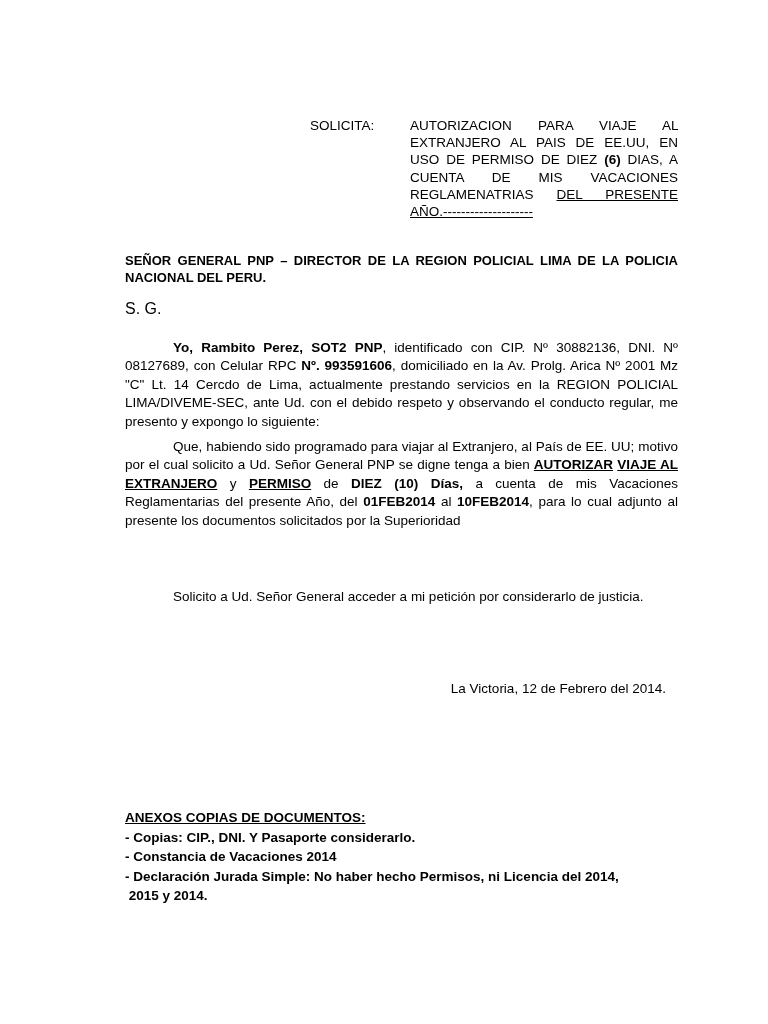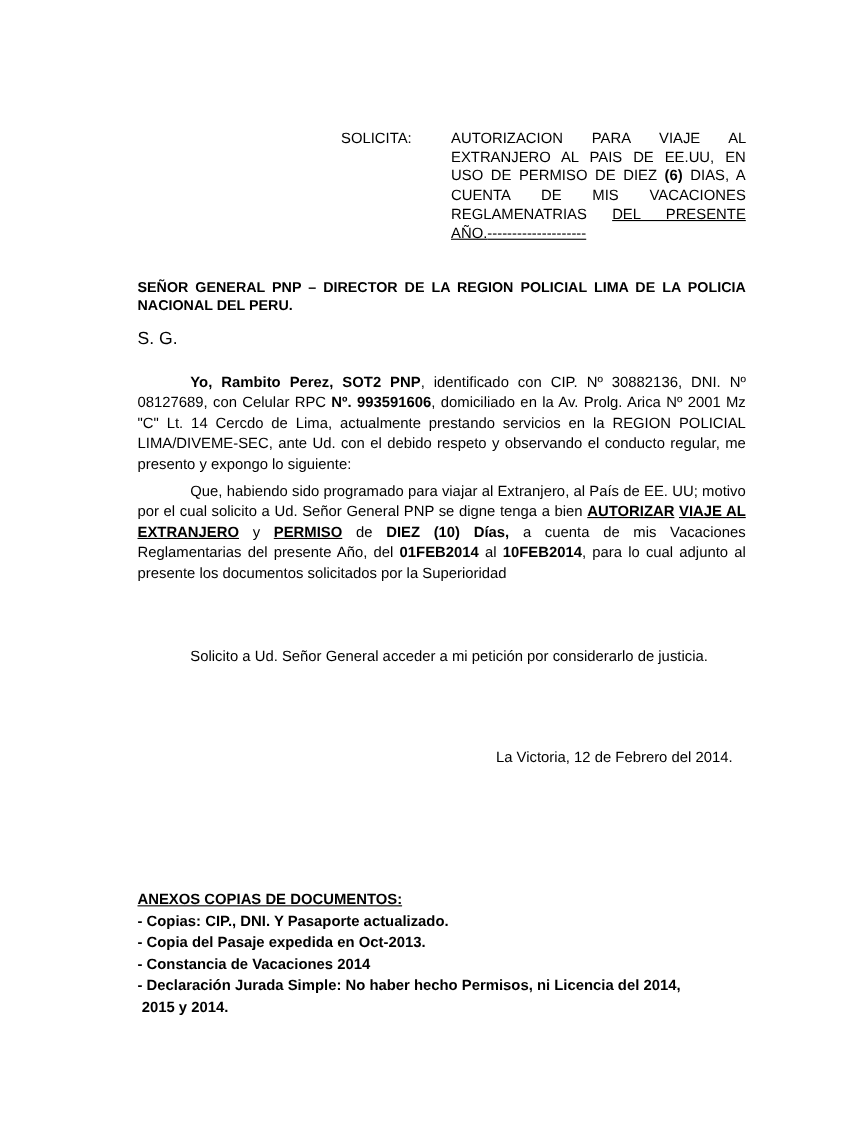--- a/index.html
+++ b/index.html
@@ -174,20 +174,19 @@
   <div class="para p2"><span>Que, habiendo sido programado para viajar al Extranjero, al País de EE. UU; motivo por el cual solicito a Ud. Señor General PNP se digne tenga a bien </span><b class="u">AUTORIZAR</b><span> </span><b class="u">VIAJE AL EXTRANJERO</b><span> y </span><b class="u">PERMISO</b><span> de </span><b>DIEZ (10) Días,</b><span> a cuenta de mis Vacaciones Reglamentarias del presente Año, del </span><b>01FEB2014</b><span> al </span><b>10FEB2014</b><span>, para lo cual adjunto al presente los documentos solicitados por la Superioridad</span></div>
 
 
   <div class="para p4">Solicito a Ud. Señor General acceder a mi petición por considerarlo de justicia.</div>
 
   <div class="dateline">La Victoria, 12 de Febrero del 2014.</div>
 
 
   <div class="anexos">
     <div class="anexos-title">ANEXOS COPIAS DE DOCUMENTOS:</div>
-    <div class="anexos-item">- Copias: CIP., DNI. Y Pasaporte actualizado.</div>
-    <div class="anexos-item">- Copia del Pasaje expedida en Oct-2013.</div>
+    <div class="anexos-item">- Copias: CIP., DNI. Y Pasaporte considerarlo.</div>
     <div class="anexos-item">- Constancia de Vacaciones 2014</div>
     <div class="anexos-item">- Declaración Jurada Simple: No haber hecho Permisos, ni Licencia del 2014,</div>
     <div class="anexos-item"> 2015 y 2014.</div>
   </div>
 
 </div>
 
 </body></html>

